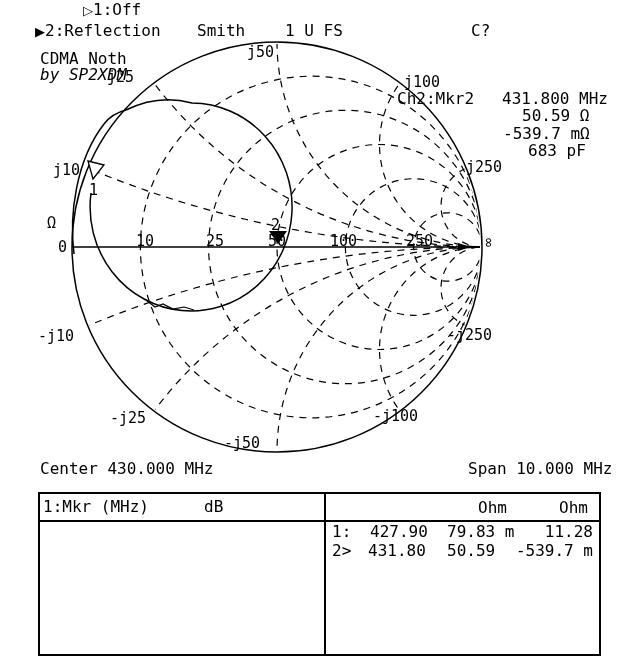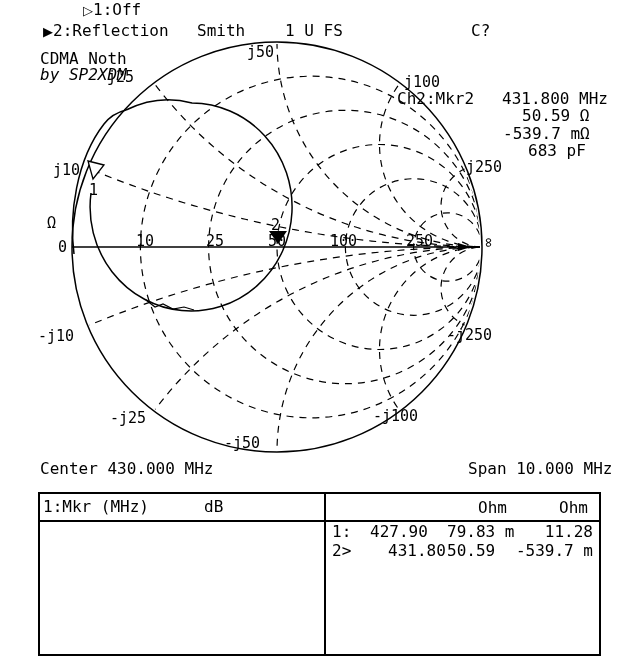--- a/index.html
+++ b/index.html
@@ -81,21 +81,21 @@
   <text x="58" y="252">0</text>
   <text x="136" y="246">10</text>
   <text x="206" y="246">25</text>
   <text x="268" y="246">50</text>
   <text x="330" y="246">100</text>
   <text x="406" y="246">250</text>
   <text x="484" y="254" font-size="21" transform="rotate(90 492 246)">∞</text>
 </svg>
 
 <div class="t" style="left:35px;top:2px;padding-left:48px;"><span class="ptr">▷</span><span>1:Off</span></div>
-<div class="t" style="left:35px;top:23px;margin-left:8px;"><span class="ptr">▶</span><span>2:Reflection</span></div>
+<div class="t" style="left:35px;top:23px;"><span class="ptr">▶</span><span>2:Reflection</span></div>
 <div class="t" style="left:197px;top:23px;">Smith</div>
 <div class="t" style="left:285px;top:23px;">1 U FS</div>
 <div class="t" style="left:471px;top:23px;">C?</div>
 <div class="t" style="left:40px;top:51px;">CDMA Noth</div>
 <div class="t" style="left:40px;top:67px;font-style:italic;">by SP2XDM</div>
 
 <div class="t" style="left:397px;top:91px;">Ch2:Mkr2</div>
 <div class="t" style="left:502px;top:91px;">431.800 MHz</div>
 <div class="t" style="left:522px;top:108px;">50.59 Ω</div>
 <div class="t" style="left:503px;top:126px;">-539.7 mΩ</div>
@@ -115,17 +115,17 @@
   <div class="t" style="left:519px;top:6px;">Ohm</div>
 
   <div>
     <div class="t" style="left:292px;top:30px;">1:</div>
     <div class="t" style="left:330px;top:30px;">427.90</div>
     <div class="t" style="left:407px;top:30px;">79.83 m</div>
     <div class="t ra" style="right:6px;top:30px;">11.28</div>
   </div>
   <div>
     <div class="t" style="left:292px;top:49px;">2&gt;</div>
-    <div class="t" style="left:348px;top:49px;">431.80</div>
+    <div class="t" style="left:328px;top:49px;">431.80</div>
     <div class="t" style="left:407px;top:49px;">50.59</div>
     <div class="t ra" style="right:6px;top:49px;">-539.7 m</div>
   </div>
 </div>
 
 </body></html>

